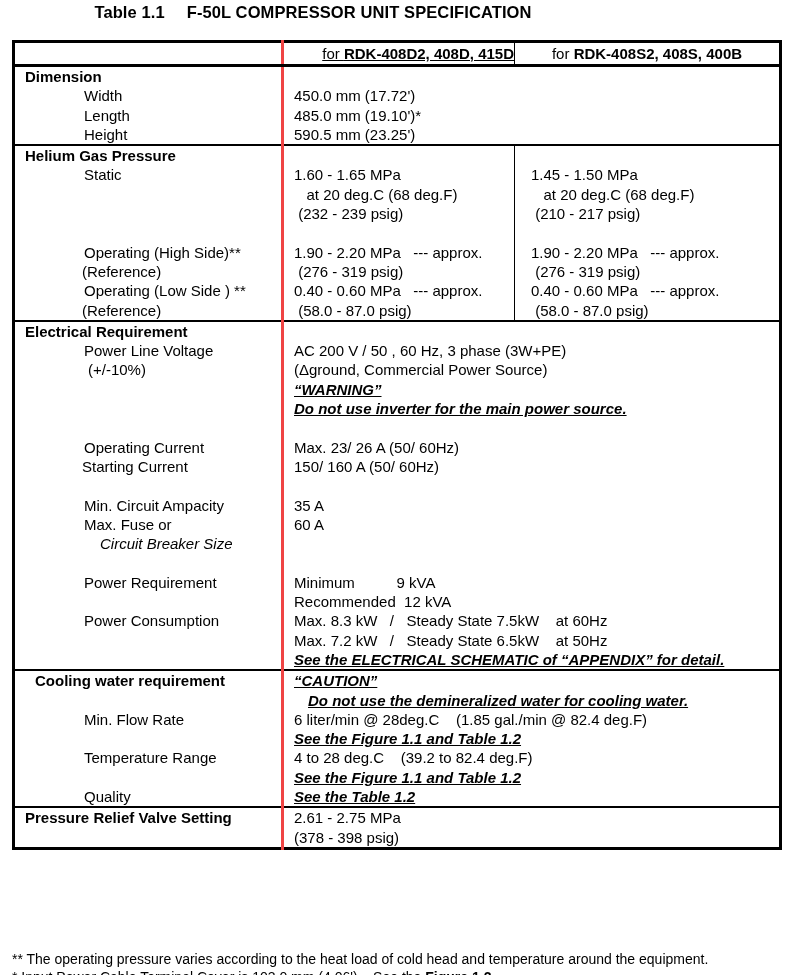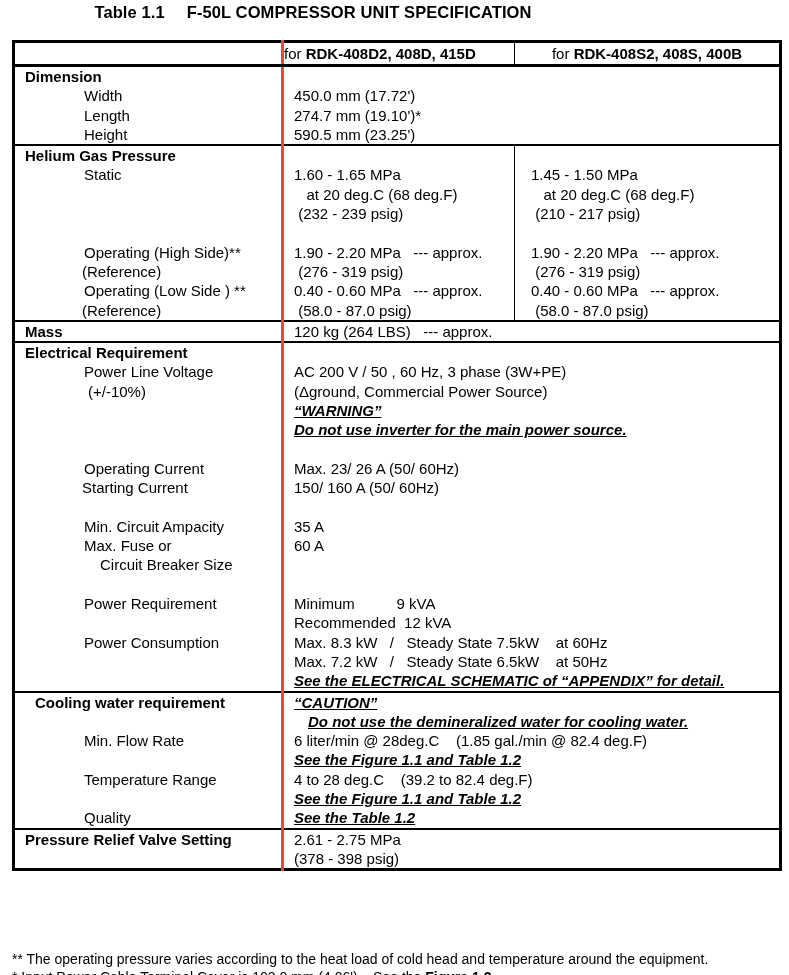--- a/index.html
+++ b/index.html
@@ -13,58 +13,58 @@
   table.spec td { vertical-align:top; padding:0; line-height:19.3px; font-size:15px; }
   td.lab { width:256px; border-right:3px solid #ef4444; padding-left:10px !important; }
   td.c1 { width:230px; padding-left:10px !important; }
   td.c2 { padding-left:16px !important; }
   tr.hdr td { border-bottom:3px solid #000; height:21px; line-height:21px; }
   tr.sep td { border-top:2px solid #000; }
   td.vl { border-right:1px solid #000; }
   .b { font-weight:bold; }
   .ind1 { padding-left:59px; }
   .ind2 { padding-left:57px; }
-  .ind3 { padding-left:75px; }
+  .ind3 { padding-left:75px;font-style:italic; }
   .ind4 { padding-left:63px; }
   .bu { font-weight:bold; font-style:italic; text-decoration:underline; }
   .blank { height:19.3px; }
   .foot { position:absolute; left:12px; font-size:14px; line-height:18px; }
   .nb { white-space:pre; }
 </style>
 </head>
 <body>
 
 <div class="title">
   <span>Table 1.1</span><span class="gap"></span><span>F-50L COMPRESSOR UNIT SPECIFICATION</span>
 </div>
 
 <table class="spec">
 
   <tbody>
       <tr class="hdr">
     <td class="lab"></td>
-    <td class="c1 vl" style="text-align:left;padding-left:0 !important;">
+    <td class="c1 vl" style="text-align:right;padding-left:0 !important;text-decoration:underline;">
       <span class="nb">for </span><span class="b">RDK-408D2, 408D, 415D</span>
     </td>
     <td class="c2" style="text-align:center;padding-left:0 !important;">
       <span class="nb">for </span><span class="b">RDK-408S2, 408S, 400B</span>
     </td>
   </tr>
 
   <tr>
     <td class="lab">
       <div class="b">Dimension</div>
       <div class="ind1">Width</div>
       <div class="ind1">Length</div>
       <div class="ind1">Height</div>
     </td>
     <td class="c1" colspan="2">
       <div class="blank"></div>
       <div>450.0 mm (17.72')</div>
-      <div>274.7 mm (19.10')*</div>
+      <div>485.0 mm (19.10')*</div>
       <div>590.5 mm (23.25')</div>
     </td>
   </tr>
 
   <tr class="sep">
     <td class="lab">
       <div class="b">Helium Gas Pressure</div>
       <div class="ind1">Static</div>
       <div class="blank"></div>
           <div class="blank"></div>
@@ -92,28 +92,20 @@
       <div class="nb"> (210 - 217 psig)</div>
       <div class="blank"></div>
       <div class="nb">1.90 - 2.20 MPa   --- approx.</div>
       <div class="nb"> (276 - 319 psig)</div>
       <div class="nb">0.40 - 0.60 MPa   --- approx.</div>
       <div class="nb"> (58.0 - 87.0 psig)</div>
     </td>
   </tr>
 
 
-  <tr class="sep">
-    <td class="lab">
-      <div class="b">Mass</div>
-    </td>
-    <td class="c1" colspan="2">
-      <div class="nb">120 kg (264 LBS)   --- approx.</div>
-    </td>
-  </tr>
 
   <tr class="sep">
     <td class="lab">
       <div class="b">Electrical Requirement</div>
       <div class="ind1">Power Line Voltage</div>
       <div class="ind4">(+/-10%)</div>
       <div class="blank"></div>
           <div class="blank"></div>
           <div class="blank"></div>
       <div class="ind1">Operating Current</div>

